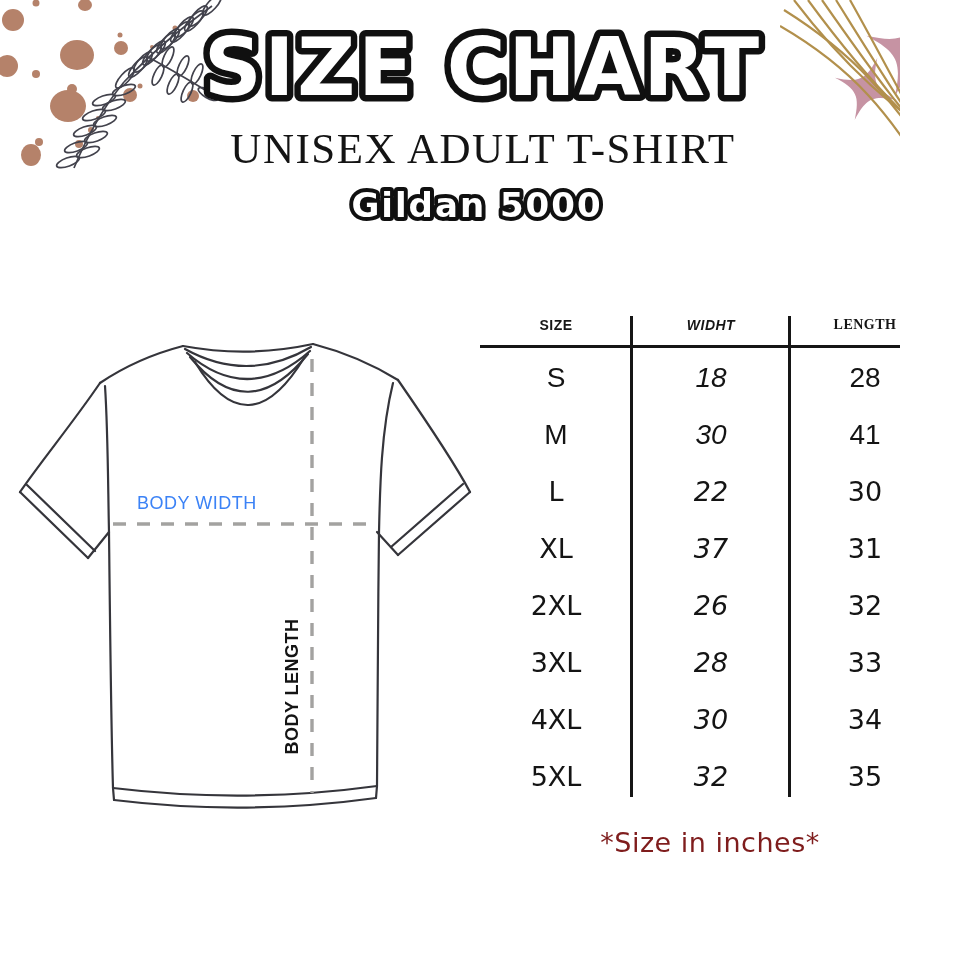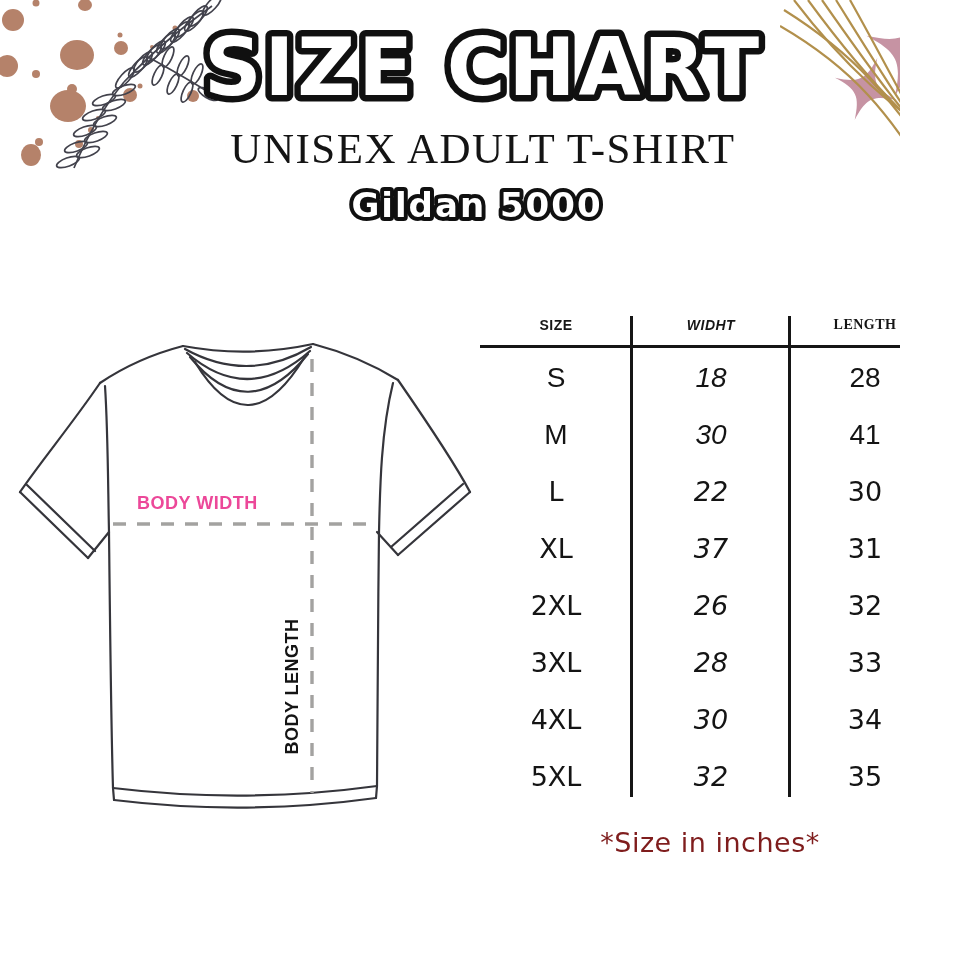--- a/index.html
+++ b/index.html
@@ -10,22 +10,22 @@
   .decor-left{position:absolute;left:0;top:0;}
   .decor-right{position:absolute;left:780px;top:0;}
 
   .title-svg{position:absolute;left:0;top:20px;}
   .subtitle{position:absolute;left:0;top:127px;width:966px;text-align:center;
             font-family:"Liberation Serif",serif;font-size:43px;line-height:44px;
             letter-spacing:1.5px;color:#141414;}
   .brand-svg{position:absolute;left:0;top:180px;}
 
   .shirt-wrap{position:absolute;left:15px;top:332px;width:460px;height:486px;}
-  .bw-label{position:absolute;left:137px;top:493px;font-weight:bold;font-size:18px;
-            letter-spacing:.5px;color:#ec4899;}
+  .bw-label{position:absolute;left:137px;top:493px;font-weight:normal;font-size:18px;
+            letter-spacing:.5px;color:#3b82f6;}
   .bl-label{position:absolute;left:217px;top:676px;width:150px;text-align:center;
             transform:rotate(-90deg);font-weight:bold;font-size:18px;
             letter-spacing:.5px;color:#141414;}
 
   .size-table{position:absolute;left:480px;top:302px;width:460px;height:505px;}
   .thead{display:flex;height:43px;border-bottom:3px solid #161616;}
   .th{line-height:46px;text-align:center;font-weight:700;font-size:14px;letter-spacing:.5px;}
   .c1{width:152px;}.c2{width:158px;font-style:italic;}.c3{width:150px;font-family:Liberation Serif, serif;}
   .vline{position:absolute;top:14px;width:3px;height:481px;background:#161616;}
   .v1{left:150px;}.v2{left:308px;}

